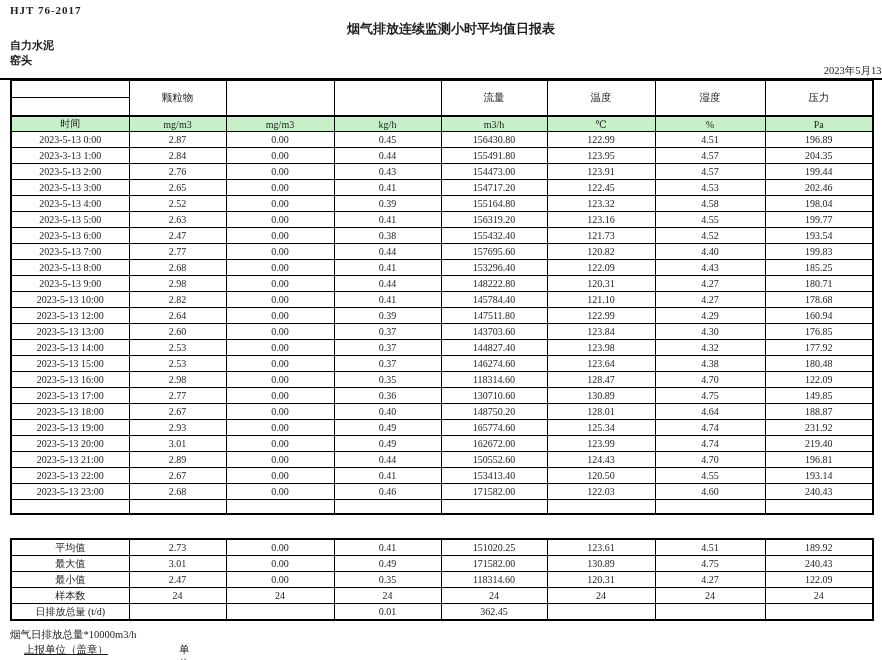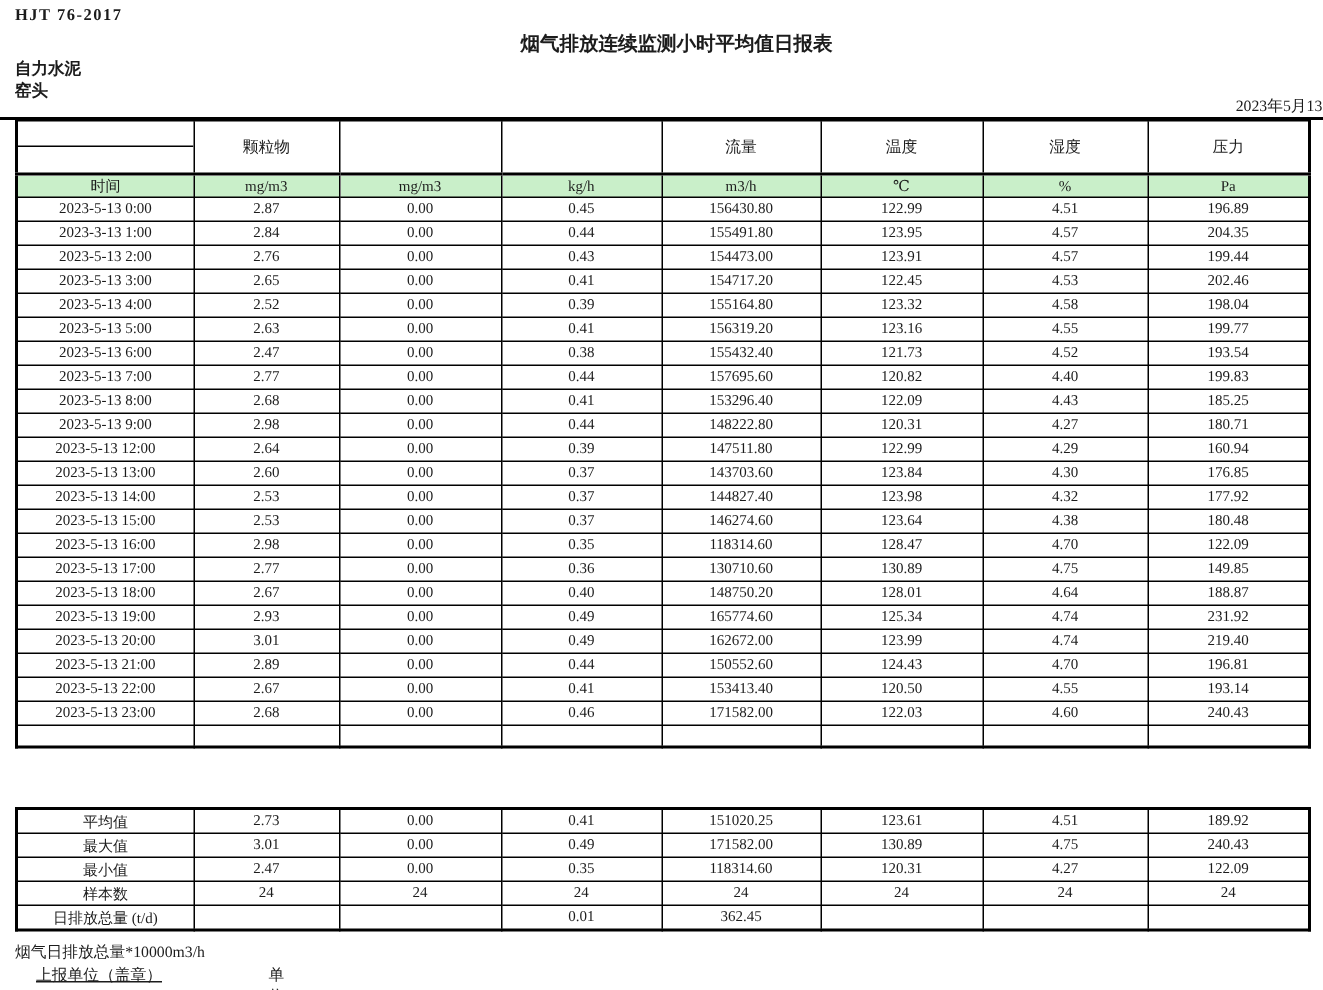--- a/index.html
+++ b/index.html
@@ -174,20 +174,30 @@
     <td>2023-5-13 9:00</td>
     <td>2.98</td>
     <td>0.00</td>
     <td>0.44</td>
     <td>148222.80</td>
     <td>120.31</td>
     <td>4.27</td>
     <td>180.71</td>
   </tr>
         <tr>
+    <td>2023-5-13 10:00</td>
+    <td>2.82</td>
+    <td>0.00</td>
+    <td>0.41</td>
+    <td>145784.40</td>
+    <td>121.10</td>
+    <td>4.27</td>
+    <td>178.68</td>
+  </tr>
+        <tr>
     <td>2023-5-13 12:00</td>
     <td>2.64</td>
     <td>0.00</td>
     <td>0.39</td>
     <td>147511.80</td>
     <td>122.99</td>
     <td>4.29</td>
     <td>160.94</td>
   </tr>
         <tr>

